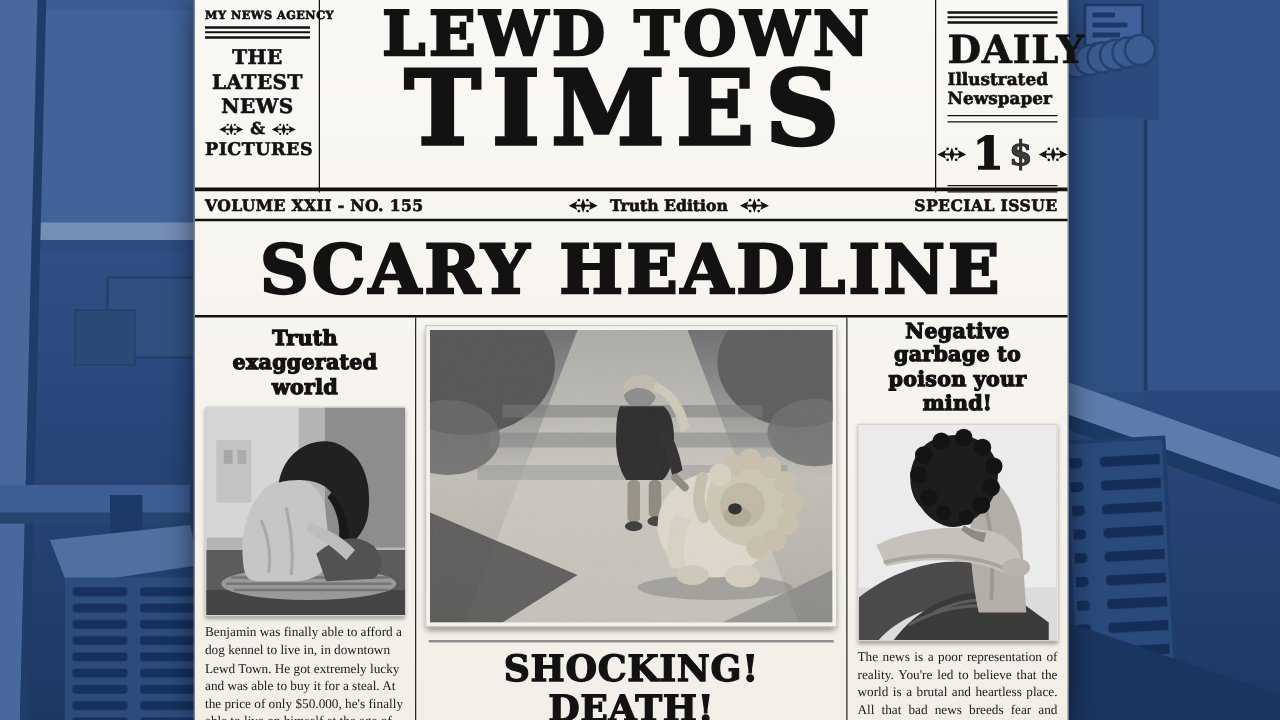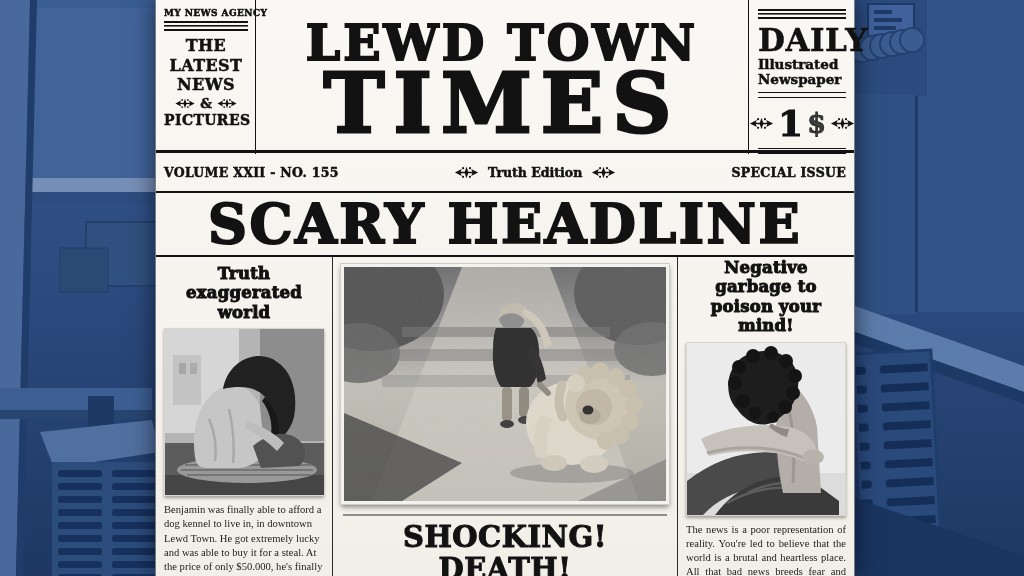--- a/index.html
+++ b/index.html
@@ -29,41 +29,41 @@
   .masthead { display:grid; grid-template-columns:100px 1fr 106px; height:150px; }
   .agency-box { border-right:1.6px solid #121212; padding:8px 7px 0 8px; text-align:center; }
   .agency-label { font-size:9px; letter-spacing:.4px; white-space:nowrap; }
   .rule3 { height:10px; border-top:2.6px solid #121212; border-bottom:2.6px solid #121212;
            background:linear-gradient(#121212,#121212) center/100% 1.6px no-repeat; margin:3px 0 5px; }
   .rule2 { height:6px; border-top:1.8px solid #121212; border-bottom:1.8px solid #121212; }
   .agency-row { font-size:16px; line-height:1.22; letter-spacing:.4px; }
   .amp-row { display:flex; align-items:center; justify-content:center; gap:5px; margin:1px 0; }
   .amp { font-size:13px; }
   .agency-pictures { font-size:14px; letter-spacing:.4px; }
-  .title-wrap { text-align:center; padding-top:19px; overflow:hidden; }
+  .title-wrap { text-align:center; padding-top:3px; overflow:hidden; }
   .title-top  { font-size:49px; line-height:1.02; letter-spacing:3px; }
   .title-main { font-size:82px; line-height:.92; letter-spacing:9px; margin-top:-3px; }
   .daily-box { border-left:1.6px solid #121212; padding:6px 8px 0 9px; }
   .daily-row1 { font-size:31px; line-height:1.05; letter-spacing:.5px; }
   .daily-row23 { font-size:13.5px; line-height:1.14; }
   .price-row { display:flex; align-items:center; justify-content:center; gap:4px; height:50px; }
   .price-number { font-size:36px; line-height:1; }
   .price-symbol { font-family:"DejaVu Serif",serif; font-weight:bold; font-size:27px;
                   color:#3c3c3c; -webkit-text-stroke:.8px #222; }
 
   
   .masthead-rule { border-top:3.2px solid #121212; }
   .volume-bar { display:flex; align-items:center; justify-content:space-between;
-                height:38px; padding:0 8px; }
+                height:22px; padding:0 8px; }
   .volume-left, .volume-right { font-size:12.5px; letter-spacing:.3px; }
   .volume-center { display:flex; align-items:center; gap:9px; font-size:12.5px; }
   .volume-rule { border-top:2.4px solid #121212; }
 
   
-  .headline-band { height:62px; display:flex; align-items:center; justify-content:center; }
+  .headline-band { height:75px; display:flex; align-items:center; justify-content:center; }
   .headline-text { font-size:54px; letter-spacing:2.5px; line-height:1; }
   .headline-rule { border-top:2.6px solid #121212; }
 
   
   .columns { display:flex; height:330px; }
   .col-left  { width:177px; border-right:1.4px solid #2a2a2a; padding:7px 8px 0; }
   .col-center{ flex:1; border-right:1.4px solid #2a2a2a; padding:7px 8px 0; text-align:center; }
   .col-right { width:176px; padding:1px 8px 0; }
   .article-title { font-size:16.5px; line-height:1.18; text-align:center; letter-spacing:.2px; }
   .photo-frame { margin-top:6px; line-height:0; border:1px solid #d8d5cf;

